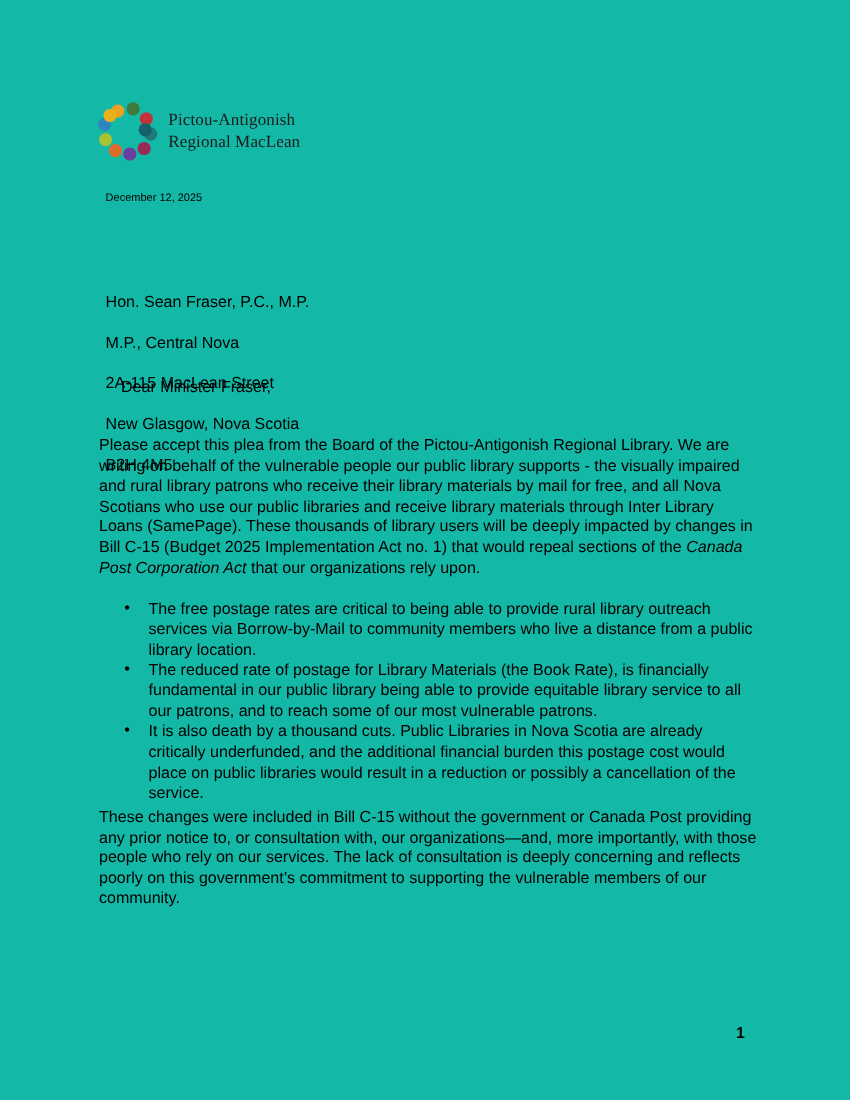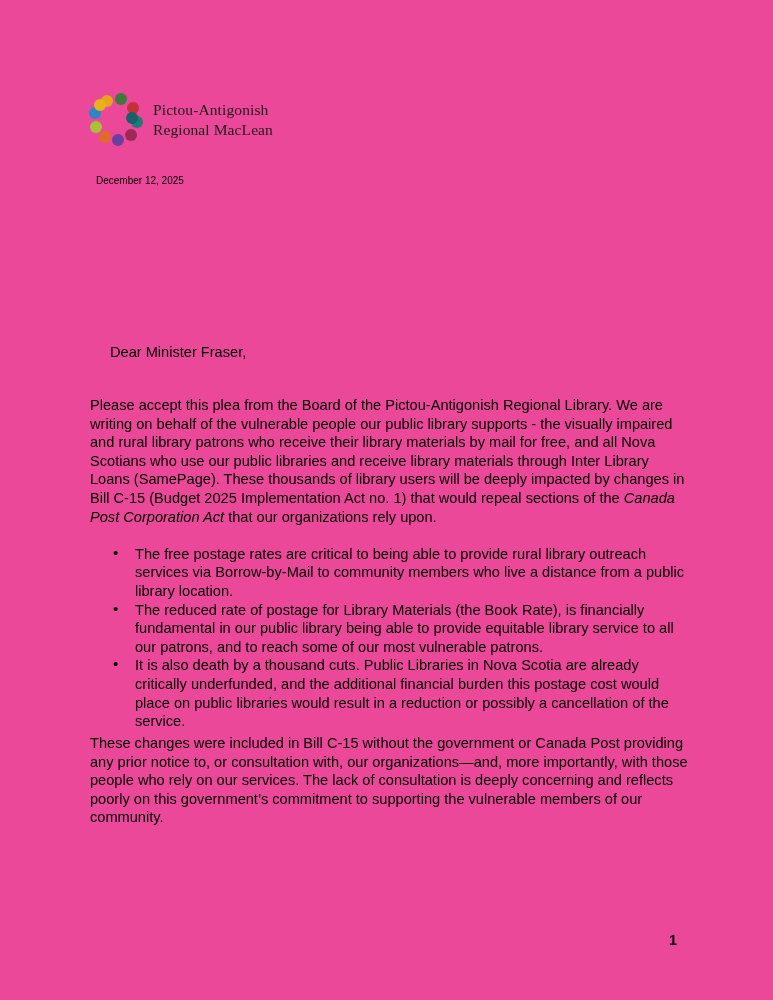--- a/index.html
+++ b/index.html
@@ -10,21 +10,21 @@
   }
   body {
     font-family: "Liberation Sans", sans-serif;
     color: #000000;
     -webkit-font-smoothing: antialiased;
   }
   .page {
     position: relative;
     width: 773px;
     height: 1000px;
-    background: #ec4899;
+    background: #14b8a6;
     overflow: hidden;
     box-sizing: border-box;
   }
 
   
   .letterhead {
     position: absolute;
     left: 88px;
     top: 92px;
     display: flex;
@@ -150,20 +150,27 @@
         <span class="logo-dot" style="background: rgb(23, 97, 107); left: 44px; top: 26px;"></span>
       </div>
     <div class="logo-wordmark">
       <span>Pictou-Antigonish</span>
       <span class="line2">Regional MacLean</span>
     </div>
   </div>
 
   <div class="date-line">December 12, 2025</div>
 
+  <div class="address-block">
+    <div>Hon. Sean Fraser, P.C., M.P.</div>
+    <div>M.P., Central Nova</div>
+    <div>2A-115 MacLean Street</div>
+    <div>New Glasgow, Nova Scotia</div>
+    <div>B2H 4M5</div>
+  </div>
 
   <div class="salutation">Dear Minister Fraser,</div>
 
   <div class="body-block">
     <p class="para"><span>Please accept this plea from the Board of the Pictou-Antigonish Regional Library. We are writing on behalf of the vulnerable people our public library supports - the visually impaired and rural library patrons who receive their library materials by mail for free, and all Nova Scotians who use our public libraries and receive library materials through Inter Library Loans (SamePage). These thousands of library users will be deeply impacted by changes in Bill C-15 (Budget 2025 Implementation Act no. 1) that would repeal sections of the </span><span class="ital">Canada Post Corporation Act</span><span> that our organizations rely upon.</span></p>
 
     <ul class="bullets">
       <li>The free postage rates are critical to being able to provide rural library outreach services via Borrow-by-Mail to community members who live a distance from a public library location.</li>
       <li>The reduced rate of postage for Library Materials (the Book Rate), is financially fundamental in our public library being able to provide equitable library service to all our patrons, and to reach some of our most vulnerable patrons.</li>
       <li>It is also death by a thousand cuts. Public Libraries in Nova Scotia are already critically underfunded, and the additional financial burden this postage cost would place on public libraries would result in a reduction or possibly a cancellation of the service.</li>

